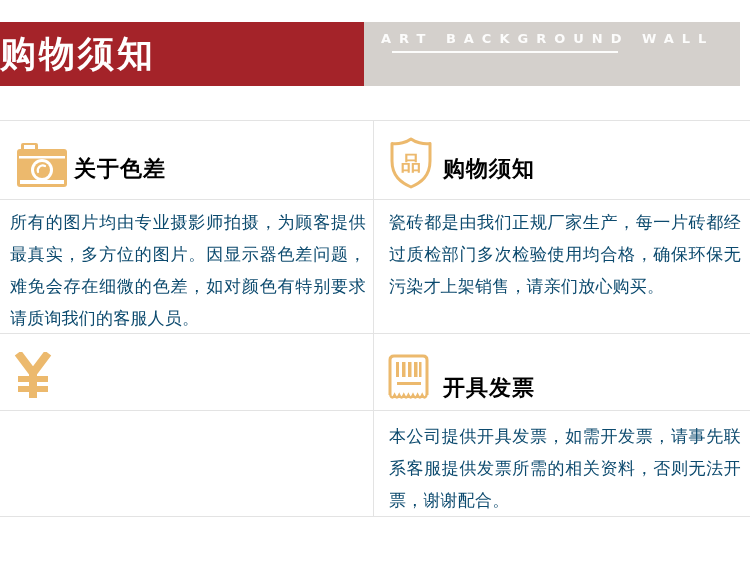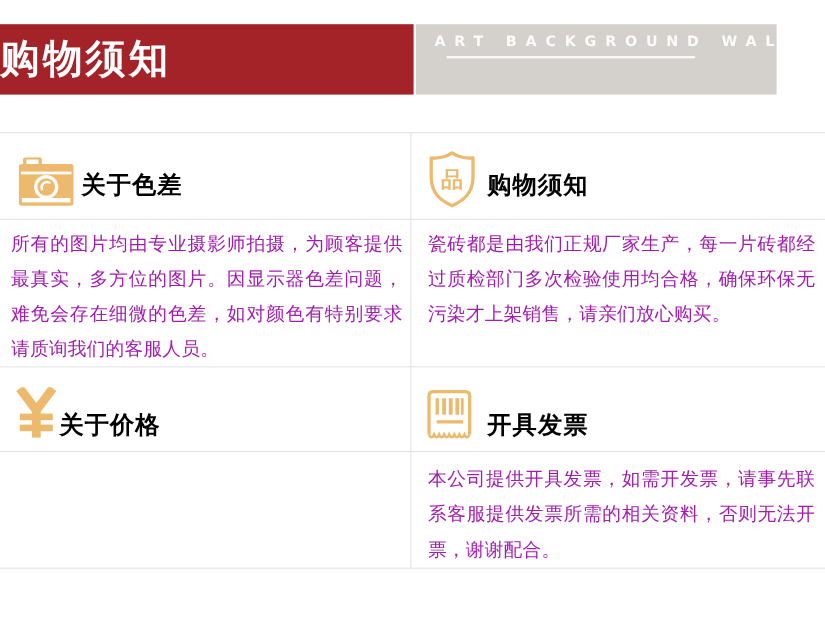--- a/index.html
+++ b/index.html
@@ -15,22 +15,23 @@
     position:absolute; left:0; top:0; width:376px; height:64px;
     background:var(--brand-red,#a42329);
     display:flex; align-items:center; 
     padding-right:22px; box-sizing:border-box;
   }
   .header-title {
     color:#ffffff; font-size:36px; font-weight:bold; letter-spacing:3px;
     line-height:1;
   }
   .header-gray {
-    position:absolute; left:378px; top:0; width:328px; height:64px;
+    position:absolute; left:364px; top:0; width:328px; height:64px;
     background:var(--header-gray,#d4d0cc);
+    padding-left:48px;
   }
   .sub-en {
     position:absolute; left:17px; top:9px;
     font-size:13px; font-weight:600; letter-spacing:8px;
     color:rgba(255,255,255,0.92); white-space:nowrap;
   }
   .notice-row {
     position:absolute; left:12px; top:27px; display:flex; align-items:center;
   }
   .notice-label {
@@ -46,21 +47,21 @@
   .hr { position:absolute; left:0; width:750px; height:1px; background:#e3e3e3; }
   .vr { position:absolute; left:373px; top:120px; width:1px; height:396px; background:#e3e3e3; }
 
   
   .icon-box { position:absolute; }
   .sec-title {
     position:absolute; font-size:22px; font-weight:bold; color:#000000;
     letter-spacing:1px; line-height:1; white-space:nowrap;
   }
   .sec-body {
-    position:absolute; font-size:17px; color:#a21caf; line-height:32px;
+    position:absolute; font-size:17px; color:#0c4a6e; line-height:32px;
     letter-spacing:0.2px; text-align:justify;
   }
 </style>
 </head>
 <body>
 
 <div class="page" style="--brand-red: #a42329; --header-gray: #d4d0cc;">
 
   <div class="header">
     <div class="header-red">
@@ -105,21 +106,20 @@
   <div class="sec-title" style="left:443px; top:158px">购物须知</div>
   <div class="sec-body" style="left:389px; top:206px; width:352px">瓷砖都是由我们正规厂家生产，每一片砖都经过质检部门多次检验使用均合格，确保环保无污染才上架销售，请亲们放心购买。</div>
 
   <div class="icon-box" style="left:14px; top:352px">
     <svg width="38" height="46" viewBox="0 0 38 46">
       <path d="M4 1 L19 21 M34 1 L19 21 M19 18 L19 46" stroke="#ecb96d" stroke-width="8" fill="none"></path>
       <rect x="4" y="24" width="30" height="6" fill="#ecb96d"></rect>
       <rect x="4" y="34" width="30" height="6" fill="#ecb96d"></rect>
     </svg>
   </div>
-  <div class="sec-title" style="left:54px; top:377px">关于价格</div>
 
   <div class="icon-box" style="left:388px; top:354px">
     <svg width="41" height="46" viewBox="0 0 41 46">
       <path d="M2 41 L2 6 Q2 2 6 2 L35 2 Q39 2 39 6 L39 41" fill="none" stroke="#ecb96d" stroke-width="3"></path>
       <rect x="8" y="8" width="3" height="15" fill="#ecb96d"></rect>
       <rect x="14" y="8" width="3.5" height="15" fill="#ecb96d"></rect>
       <rect x="20" y="8" width="3.5" height="15" fill="#ecb96d"></rect>
       <rect x="26" y="8" width="3.5" height="15" fill="#ecb96d"></rect>
       <rect x="31" y="8" width="2.5" height="15" fill="#ecb96d"></rect>
       <rect x="9" y="28" width="24" height="3" fill="#ecb96d"></rect>

